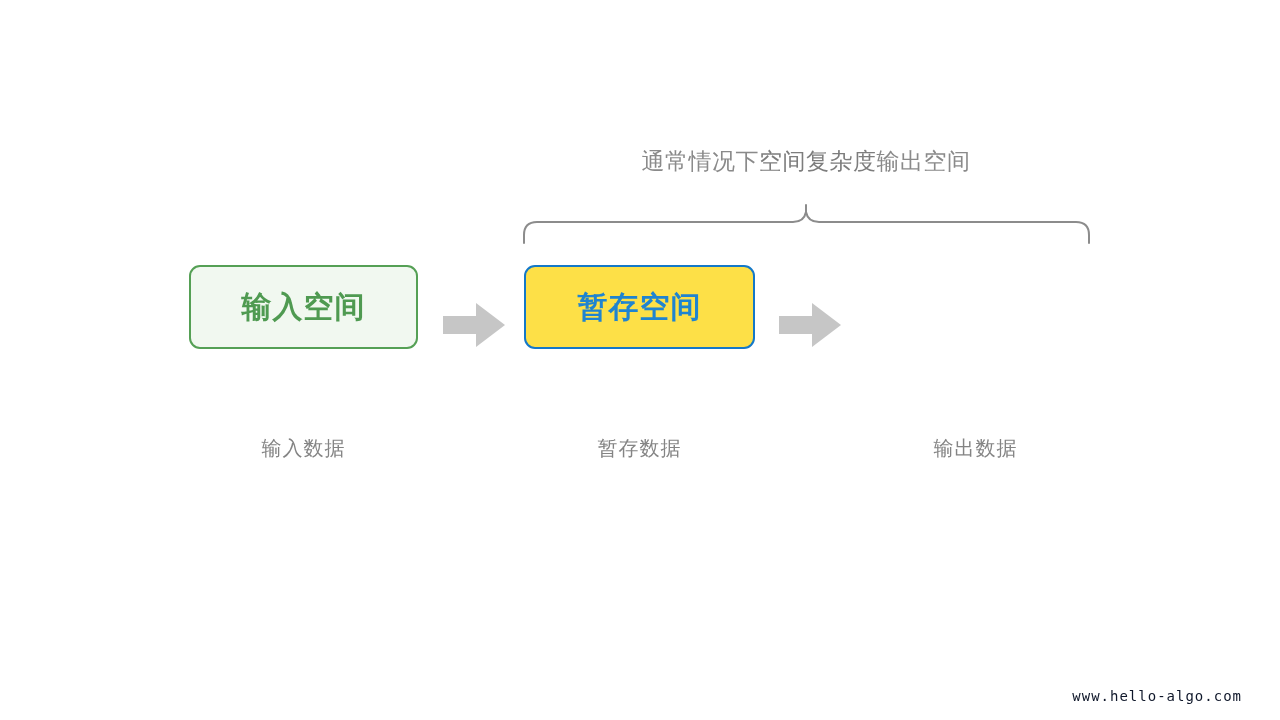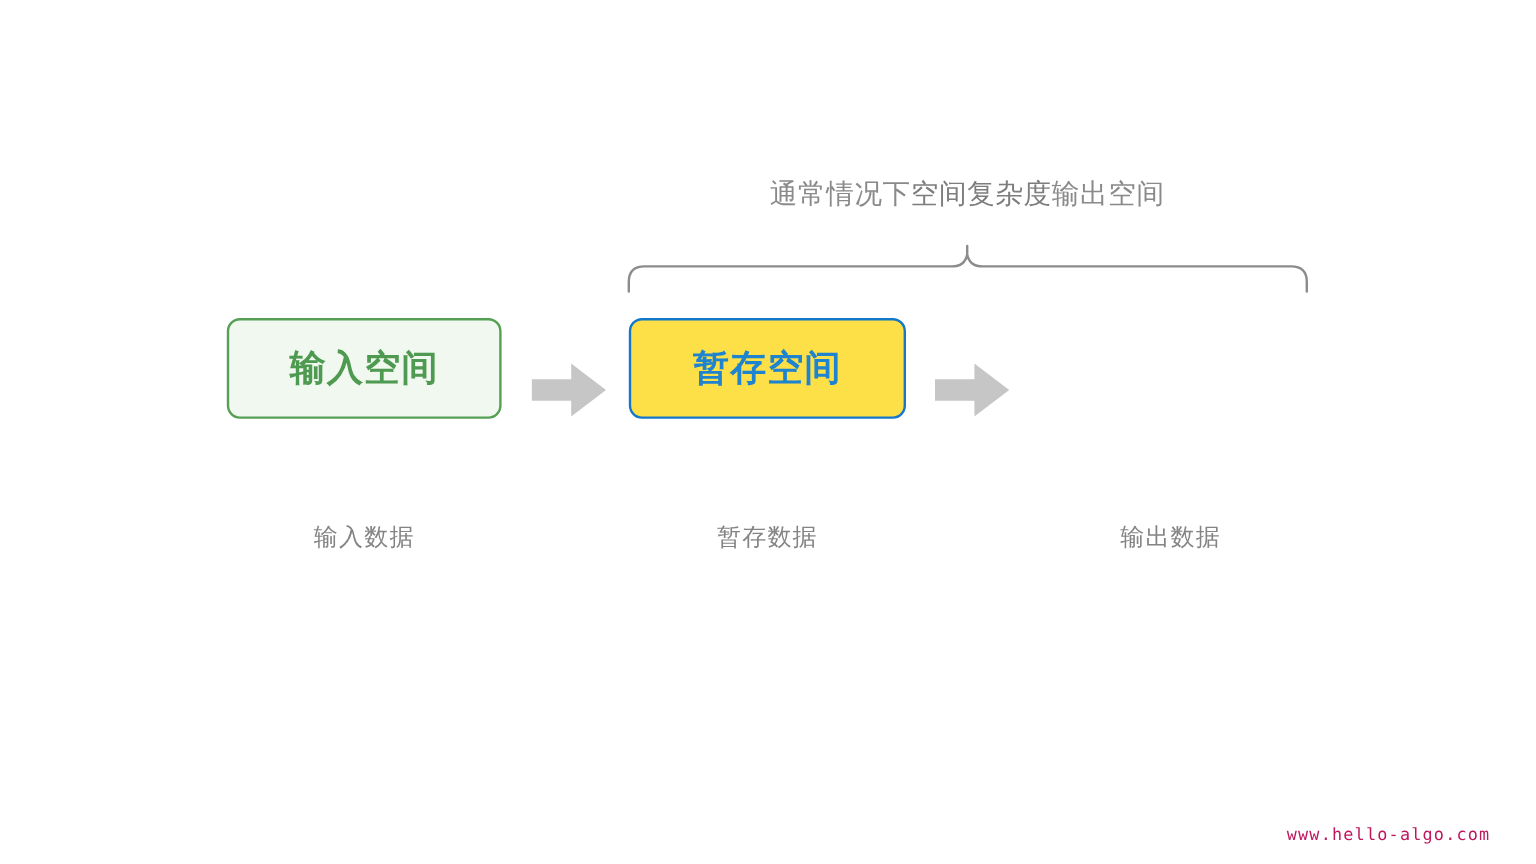--- a/index.html
+++ b/index.html
@@ -122,21 +122,21 @@
   .col-temp   { left: 524px; width: 231px; }
   .col-output { left: 861px; width: 229px; }
 
   
   .watermark {
     position: absolute;
     right: 38px;
     bottom: 16px;
     font-family: "DejaVu Sans Mono", "Liberation Mono", monospace;
     font-size: 14px;
-    color: #be185d;
+    color: #0f172a;
     letter-spacing: 1px;
     margin-top: 14px;
   }
 </style>
 </head>
 <body>
 
 <div id="stage">
 
   <div class="caption">

